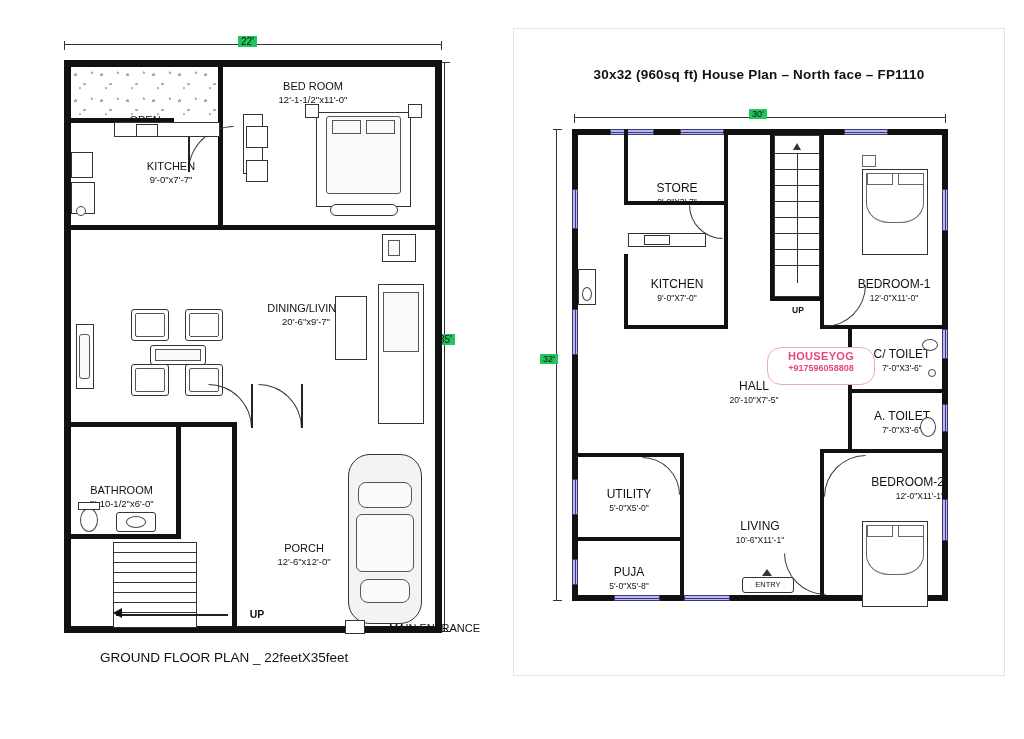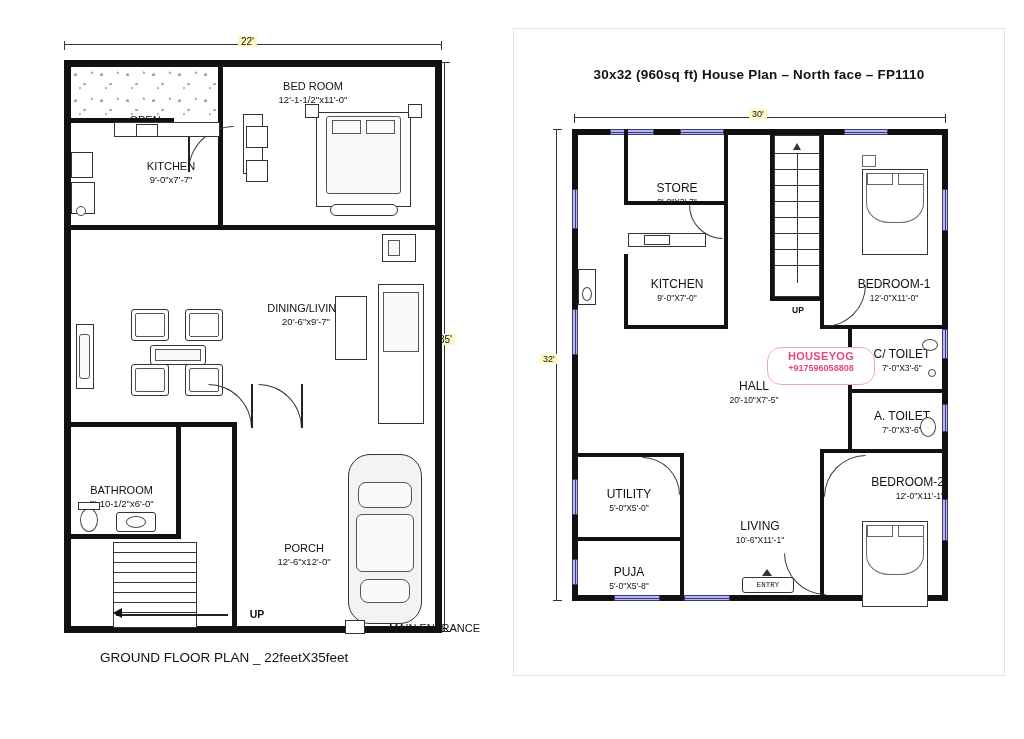--- a/index.html
+++ b/index.html
@@ -57,21 +57,21 @@
     position: absolute;
     left: -4px;
     height: 1px; width: 9px;
     background: #333;
   }
   .dim-v:before { top: 0; }
   .dim-v:after { bottom: 0; }
   .dim-txt {
     position: absolute;
     font-size: 10px;
-    background: #fef9c3;
+    background: #22c55e;
     padding: 0 3px;
     color: #111;
     text-align: right;
   }
 
   .caption {
     position: absolute;
     font-size: 13.5px;
     color: #111;
     white-space: nowrap;
@@ -443,17 +443,17 @@
   <div class="rlbl" style="left:330px; top:446px; width:100px;text-align:right;">
     <div class="t">BEDROOM-2</div>
     <div>12'-0"X11'-1"</div>
   </div>
   <div class="bed" style="left:348px; top:492px; width:66px; height:86px;"></div>
   <div class="bedfan" style="left:352px; top:496px; width:58px; height:50px; border-radius:0 0 40% 40%;"></div>
   <div class="bedfan" style="left:353px; top:496px; width:26px; height:12px;"></div>
   <div class="bedfan" style="left:384px; top:496px; width:26px; height:12px;"></div>
   <div class="doorarc" style="left:310px; top:426px; width:42px; height:42px; border-color:#333 transparent transparent #333; border-radius:100% 0 0 0;"></div>
 
-  <div class="entrybox" style="left:228px; top:548px; width:52px; height:16px;font-family:Liberation Mono, monospace;">
+  <div class="entrybox" style="left:228px; top:548px; width:52px; height:16px;">
     <span>ENTRY</span>
   </div>
   <div style="position:absolute; left:248px; top:540px; width:0;height:0;border-left:5px solid transparent;border-right:5px solid transparent;border-bottom:7px solid #333;"></div>
 </div>
 
 </body></html>

